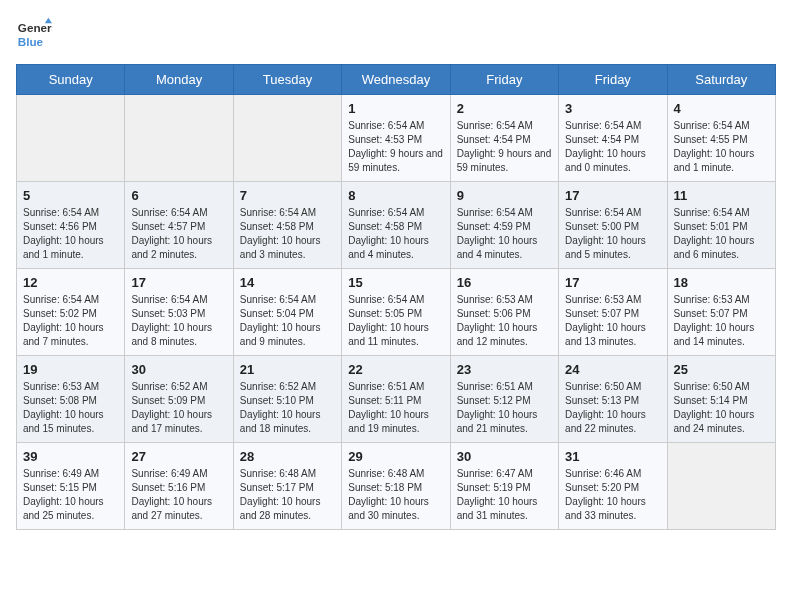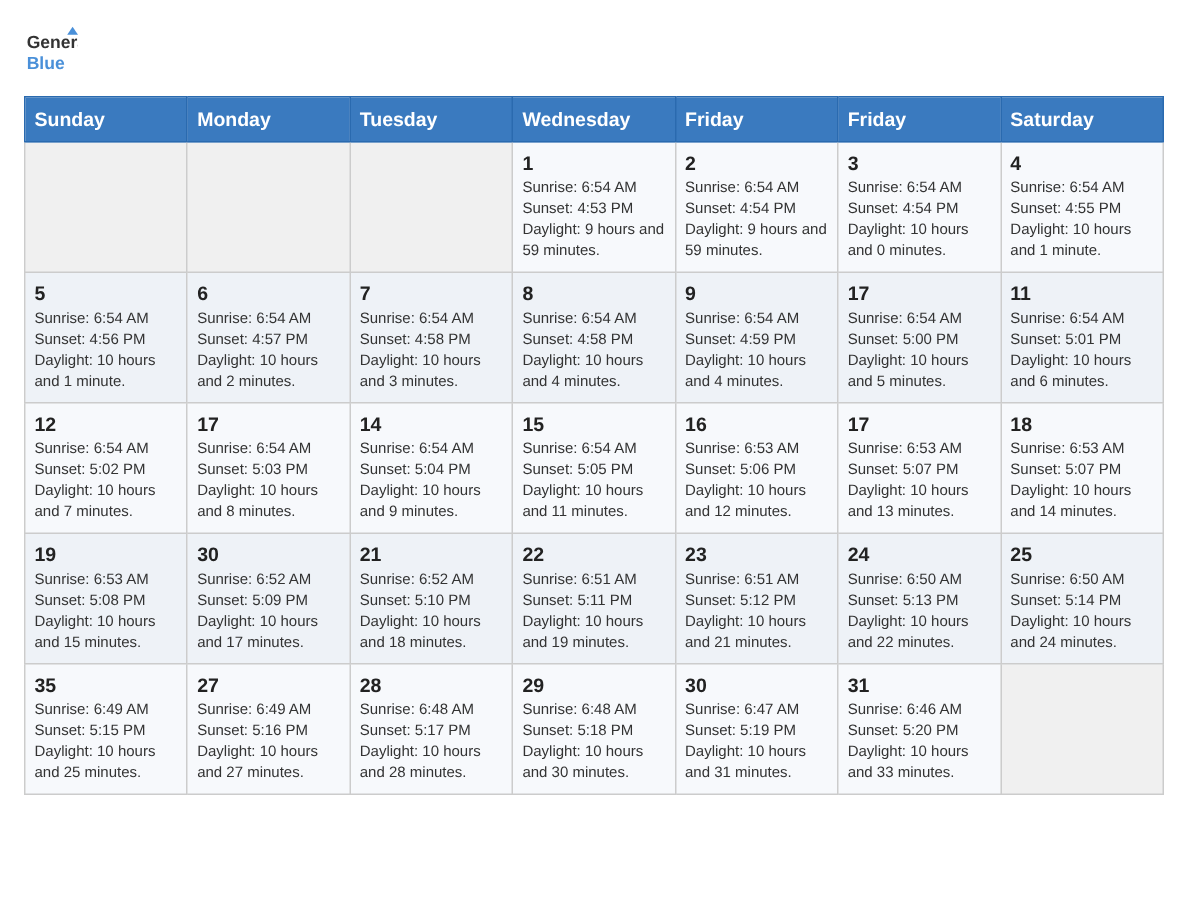--- a/index.html
+++ b/index.html
@@ -43,22 +43,22 @@
       border-collapse: collapse;
       font-size: 11px;
     }
     thead tr {
       background-color: #3a7abf;
       color: #fff;
     }
     thead th {
       padding: 7px 6px;
       font-size: 13px;
-      font-weight: bold;
-      text-align: left;
+      font-weight: normal;
+      text-align: center;
       border: 1px solid #2a6aaf;
     }
     tbody td {
       vertical-align: top;
       padding: 6px 6px;
       border: 1px solid #ccc;
       width: calc(100% / 7);
       min-height: 80px;
       background: #fff;
     }
@@ -225,21 +225,21 @@
           <span class="day-num">24</span>
           <div class="day-info">Sunrise: 6:50 AM<br>Sunset: 5:13 PM<br>Daylight: 10 hours and 22 minutes.</div>
         </td>
         <td>
           <span class="day-num">25</span>
           <div class="day-info">Sunrise: 6:50 AM<br>Sunset: 5:14 PM<br>Daylight: 10 hours and 24 minutes.</div>
         </td>
       </tr>
       <tr>
         <td>
-          <span class="day-num">35</span>
+          <span class="day-num">39</span>
           <div class="day-info">Sunrise: 6:49 AM<br>Sunset: 5:15 PM<br>Daylight: 10 hours and 25 minutes.</div>
         </td>
         <td>
           <span class="day-num">27</span>
           <div class="day-info">Sunrise: 6:49 AM<br>Sunset: 5:16 PM<br>Daylight: 10 hours and 27 minutes.</div>
         </td>
         <td>
           <span class="day-num">28</span>
           <div class="day-info">Sunrise: 6:48 AM<br>Sunset: 5:17 PM<br>Daylight: 10 hours and 28 minutes.</div>
         </td>

